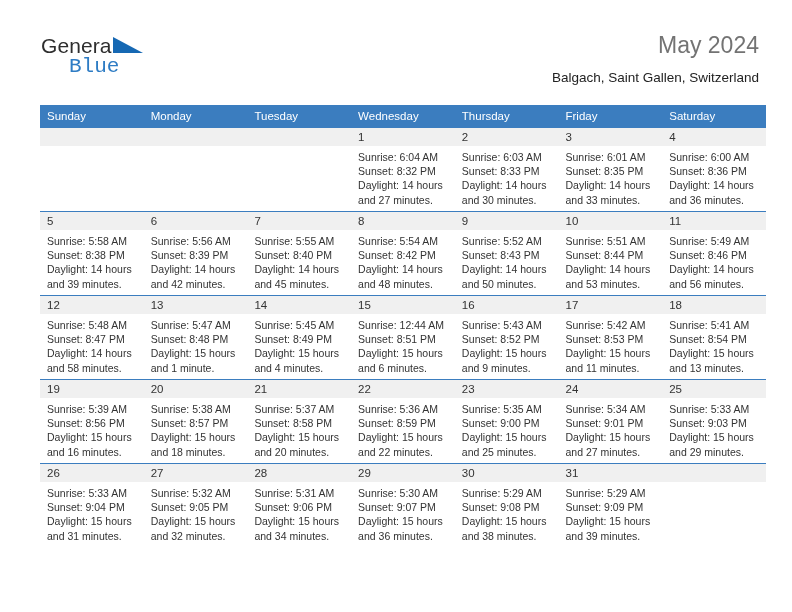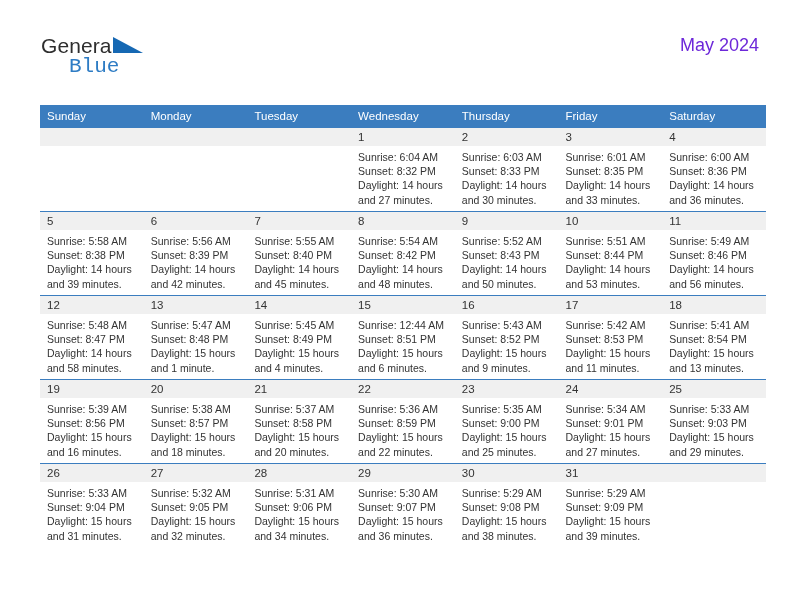--- a/index.html
+++ b/index.html
@@ -62,22 +62,22 @@
     color: #2e7cc4;
     font-family: Liberation Mono, monospace;
   }
   .title-block {
     position: absolute;
     right: 0;
     top: 0;
     text-align: right;
   }
   .month-title {
-    font-size: 18px;
-    color: #6d28d9;
+    font-size: 23px;
+    color: #737373;
     line-height: 34px;
     white-space: nowrap;
   }
   .location {
     font-size: 13.5px;
     color: #222222;
     line-height: 20px;
     margin-top: 6px;
     white-space: nowrap;
   }
@@ -139,20 +139,21 @@
   <div class="header">
 
     <div class="logo">
       <span class="logo-general">General</span>
       <span class="logo-tri"></span>
       <span class="logo-blue">Blue</span>
     </div>
 
     <div class="title-block">
       <div class="month-title">May 2024</div>
+      <div class="location">Balgach, Saint Gallen, Switzerland</div>
     </div>
 
   </div>
 
   <table class="calendar">
     <thead>
       <tr>
           <th>Sunday</th>
           <th>Monday</th>
           <th>Tuesday</th>

